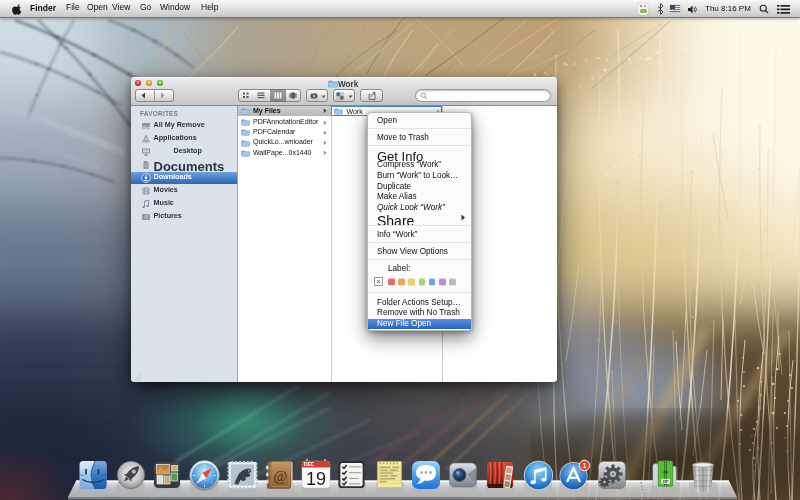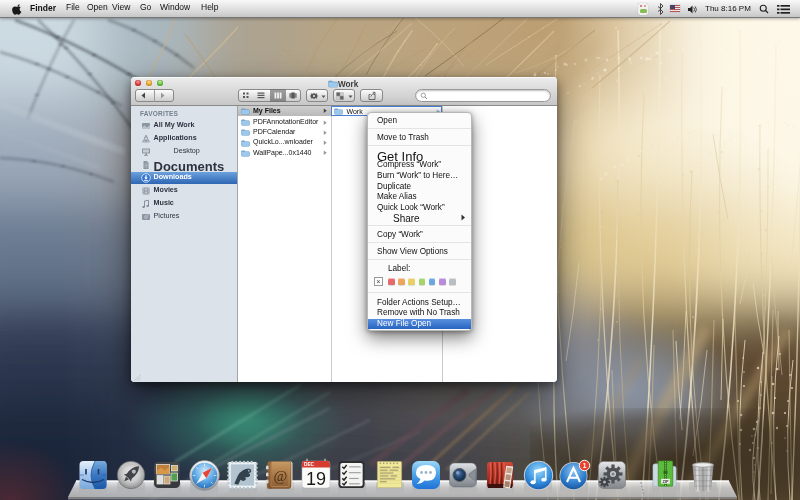--- a/index.html
+++ b/index.html
@@ -605,33 +605,33 @@
     <line x1="9.8" y1="9.8" x2="14" y2="14" stroke="#8a8a8a" stroke-width="1.9"></line>
   </svg>
 
   <div class="abs" style="left:0;top:29px;width:426px;height:276px;background:#fff;"></div>
   <div class="abs" style="left:0;top:29px;width:107px;height:276px;background:#dce2e9;border-right:1px solid #9fa6ad;box-sizing:border-box;"></div>
       <div class="abs" style="left:9px;top:32.5px;font-size:6.5px;font-weight:bold;color:#73808f;letter-spacing:0.2px;">FAVORITES</div>
       <svg class="abs" style="left:10px;top:44px" width="10" height="10" viewBox="0 0 20 20">
         <rect x="2" y="4" width="16" height="12" rx="2" fill="#8b96a3"></rect>
         <path d="M2,13 L7,9 L12,13 L18,8 L18,16 L2,16 Z" fill="#bac3cd"></path>
       </svg>
-      <div class="abs" style="left:22.5px;top:44.2px;font-size:7.2px;font-weight:bold;color:#2b3340;white-space:nowrap;">All My Work</div>
+      <div class="abs" style="left:22.5px;top:44.2px;font-size:7.2px;font-weight:bold;color:#2b3340;white-space:nowrap;">All My Remove</div>
       <svg class="abs" style="left:10px;top:57px" width="10" height="10" viewBox="0 0 20 20">
         <path d="M10,2 L13,8 L10,16 L7,8 Z M3,16 L10,4 L17,16 Z" stroke="#8b96a3" stroke-width="1.6" fill="none"></path>
         <line x1="5" y1="13" x2="15" y2="13" stroke="#8b96a3" stroke-width="1.6"></line>
       </svg>
       <div class="abs" style="left:22.5px;top:57.2px;font-size:7.2px;font-weight:bold;color:#2b3340;white-space:nowrap;">Applications</div>
       <svg class="abs" style="left:10px;top:70px" width="10" height="10" viewBox="0 0 20 20">
         <rect x="2" y="3" width="16" height="10" rx="1" fill="#8b96a3"></rect>
         <rect x="4" y="5" width="12" height="6" fill="#c6cdd6"></rect>
         <rect x="8" y="13" width="4" height="3" fill="#8b96a3"></rect>
         <rect x="6" y="16" width="8" height="1.6" fill="#8b96a3"></rect>
       </svg>
-      <div class="abs" style="left:22.5px;top:70.2px;font-size:7.2px;font-weight:normal;color:#2b3340;white-space:nowrap;padding-left:20px;">Desktop</div>
+      <div class="abs" style="left:22.5px;top:70.2px;font-size:7.2px;font-weight:bold;color:#2b3340;white-space:nowrap;padding-left:20px;">Desktop</div>
       <svg class="abs" style="left:10px;top:83px" width="10" height="10" viewBox="0 0 20 20">
         <path d="M5,2 L12,2 L15,5 L15,18 L5,18 Z" fill="#8b96a3"></path>
         <path d="M12,2 L12,5 L15,5" fill="#c6cdd6"></path>
         <g stroke="#d6dbe2" stroke-width="1">
           <line x1="7" y1="8" x2="13" y2="8"></line>
           <line x1="7" y1="11" x2="13" y2="11"></line>
           <line x1="7" y1="14" x2="13" y2="14"></line>
         </g>
       </svg>
       <div class="abs" style="left:22.5px;top:83.2px;font-size:13px;font-weight:bold;color:#2b3340;white-space:nowrap;">Documents</div>
@@ -663,21 +663,21 @@
         <ellipse cx="5.2" cy="16" rx="2.6" ry="2" fill="#7c8795"></ellipse>
         <ellipse cx="13.2" cy="14" rx="2.6" ry="2" fill="#7c8795"></ellipse>
       </svg>
       <div class="abs" style="left:22.5px;top:122.2px;font-size:7.2px;font-weight:bold;color:#2b3340;white-space:nowrap;">Music</div>
       <svg class="abs" style="left:10px;top:135px" width="10" height="10" viewBox="0 0 20 20">
         <rect x="2" y="4" width="16" height="12" rx="2" fill="#8b96a3"></rect>
         <circle cx="10" cy="10" r="3.4" fill="#c6cdd6"></circle>
         <circle cx="10" cy="10" r="1.6" fill="#7c8795"></circle>
         <rect x="12.5" y="5" width="3" height="1.6" fill="#c6cdd6"></rect>
       </svg>
-      <div class="abs" style="left:22.5px;top:135.2px;font-size:7.2px;font-weight:normal;color:#2b3340;white-space:nowrap;">Pictures</div>
+      <div class="abs" style="left:22.5px;top:135.2px;font-size:7.2px;font-weight:bold;color:#2b3340;white-space:nowrap;">Pictures</div>
   <div class="abs" style="left:200px;top:29px;width:1px;height:276px;background:#cacaca;"></div>
   <div class="abs" style="left:311px;top:29px;width:1px;height:276px;background:#cacaca;"></div>
   <div class="abs" style="left:107px;top:29.000000000000004px;width:93px;height:10.4px;background:linear-gradient(#cfcfcf,#b9b9b9);"></div>
       <svg class="abs" style="left:109.5px;top:30.700000000000003px" width="9" height="7" viewBox="0 0 18 14">
       <path d="M1,3 Q1,1.6 2.4,1.6 L6.5,1.6 Q7.4,1.6 7.8,2.4 L8.4,3.4 L15.6,3.4 Q17,3.4 17,4.8 L17,11 Q17,12.6 15.6,12.6 L2.4,12.6 Q1,12.6 1,11 Z" fill="#7ab2e2" stroke="#4a7fae" stroke-width="0.8"></path>
       <path d="M1,5.2 L17,5.2 L17,11 Q17,12.6 15.6,12.6 L2.4,12.6 Q1,12.6 1,11 Z" fill="#9cc8ec"></path>
       <path d="M1,5.2 L17,5.2" stroke="#cfe4f6" stroke-width="0.7"></path>
     </svg>
       <div class="abs" style="left:122px;top:29.500000000000004px;font-size:7px;font-weight:bold;color:#111;white-space:nowrap;">My Files</div>
       <svg class="abs" style="left:192px;top:31.400000000000002px" width="4.5" height="5.5" viewBox="0 0 9 11">
@@ -739,30 +739,30 @@
 </div>
 <div class="abs" style="left:367px;top:112px;width:105px;height:219px;
       background:#fbfbfb;border:1px solid #b8b8b8;border-radius:4px;box-sizing:border-box;
       box-shadow:0 7px 18px rgba(0,0,0,0.5),0 1px 5px rgba(0,0,0,0.35);"></div>
     <div class="abs" style="left:377px;top:115.89999999999999px;font-size:8.2px;color:#111;white-space:nowrap;">Open</div>
     <div class="abs" style="left:368px;top:128.2px;width:103px;height:1px;background:#e4e4e4;"></div>
     <div class="abs" style="left:377px;top:132.7px;font-size:8.2px;color:#111;white-space:nowrap;">Move to Trash</div>
     <div class="abs" style="left:368px;top:145.2px;width:103px;height:1px;background:#e4e4e4;"></div>
     <div class="abs" style="left:377px;top:149.5px;font-size:13px;color:#111;white-space:nowrap;">Get Info</div>
     <div class="abs" style="left:377px;top:160.4px;font-size:8.2px;color:#111;white-space:nowrap;">Compress “Work”</div>
-    <div class="abs" style="left:377px;top:171.2px;font-size:8.2px;color:#111;white-space:nowrap;">Burn “Work” to Here…</div>
+    <div class="abs" style="left:377px;top:171.2px;font-size:8.2px;color:#111;white-space:nowrap;">Burn “Work” to Look…</div>
     <div class="abs" style="left:377px;top:181.9px;font-size:8.2px;color:#111;white-space:nowrap;">Duplicate</div>
     <div class="abs" style="left:377px;top:192.4px;font-size:8.2px;color:#111;white-space:nowrap;">Make Alias</div>
-    <div class="abs" style="left:377px;top:202.7px;font-size:8.2px;color:#111;white-space:nowrap;">Quick Look “Work”</div>
-    <div class="abs" style="left:393px;top:212.9px;font-size:10px;color:#111;white-space:nowrap;">Share</div>
+    <div class="abs" style="left:377px;top:202.7px;font-size:8.2px;color:#111;white-space:nowrap;font-style:italic;">Quick Look “Work”</div>
+    <div class="abs" style="left:377px;top:212.9px;font-size:14px;color:#111;white-space:nowrap;">Share</div>
             <svg class="abs" style="left:461px;top:214.20000000000002px" width="4.5" height="7" viewBox="0 0 9 14">
       <path d="M1,1 L8,7 L1,13 Z" fill="#333"></path>
     </svg>
     <div class="abs" style="left:368px;top:225.2px;width:103px;height:1px;background:#e4e4e4;"></div>
-    <div class="abs" style="left:377px;top:229.7px;font-size:8.2px;color:#111;white-space:nowrap;">Copy “Work”</div>
+    <div class="abs" style="left:377px;top:229.7px;font-size:8.2px;color:#111;white-space:nowrap;">Info “Work”</div>
     <div class="abs" style="left:368px;top:242.2px;width:103px;height:1px;background:#e4e4e4;"></div>
     <div class="abs" style="left:377px;top:246.5px;font-size:8.2px;color:#111;white-space:nowrap;">Show View Options</div>
     <div class="abs" style="left:368px;top:258.8px;width:103px;height:1px;background:#e4e4e4;"></div>
     <div class="abs" style="left:377px;top:264.3px;font-size:8.2px;color:#111;white-space:nowrap;padding-left:11px;">Label:</div>
     <div class="abs" style="left:374px;top:277.1px;width:9px;height:9px;background:#fff;border:1px solid #999;box-sizing:border-box;font-size:7.5px;color:#444;text-align:center;line-height:7px;">×</div>
     <div class="abs" style="left:388.0px;top:278.40000000000003px;width:6.6px;height:6.6px;background:#e66a6a;border-radius:1.5px;box-shadow:inset 0 1px 0 rgba(255,255,255,0.55), 0 0.5px 0.5px rgba(0,0,0,0.25);"></div>
     <div class="abs" style="left:398.2px;top:278.40000000000003px;width:6.6px;height:6.6px;background:#eda45c;border-radius:1.5px;box-shadow:inset 0 1px 0 rgba(255,255,255,0.55), 0 0.5px 0.5px rgba(0,0,0,0.25);"></div>
     <div class="abs" style="left:408.4px;top:278.40000000000003px;width:6.6px;height:6.6px;background:#e8d064;border-radius:1.5px;box-shadow:inset 0 1px 0 rgba(255,255,255,0.55), 0 0.5px 0.5px rgba(0,0,0,0.25);"></div>
     <div class="abs" style="left:418.6px;top:278.40000000000003px;width:6.6px;height:6.6px;background:#a6d46a;border-radius:1.5px;box-shadow:inset 0 1px 0 rgba(255,255,255,0.55), 0 0.5px 0.5px rgba(0,0,0,0.25);"></div>
     <div class="abs" style="left:428.8px;top:278.40000000000003px;width:6.6px;height:6.6px;background:#6aa6e0;border-radius:1.5px;box-shadow:inset 0 1px 0 rgba(255,255,255,0.55), 0 0.5px 0.5px rgba(0,0,0,0.25);"></div>

